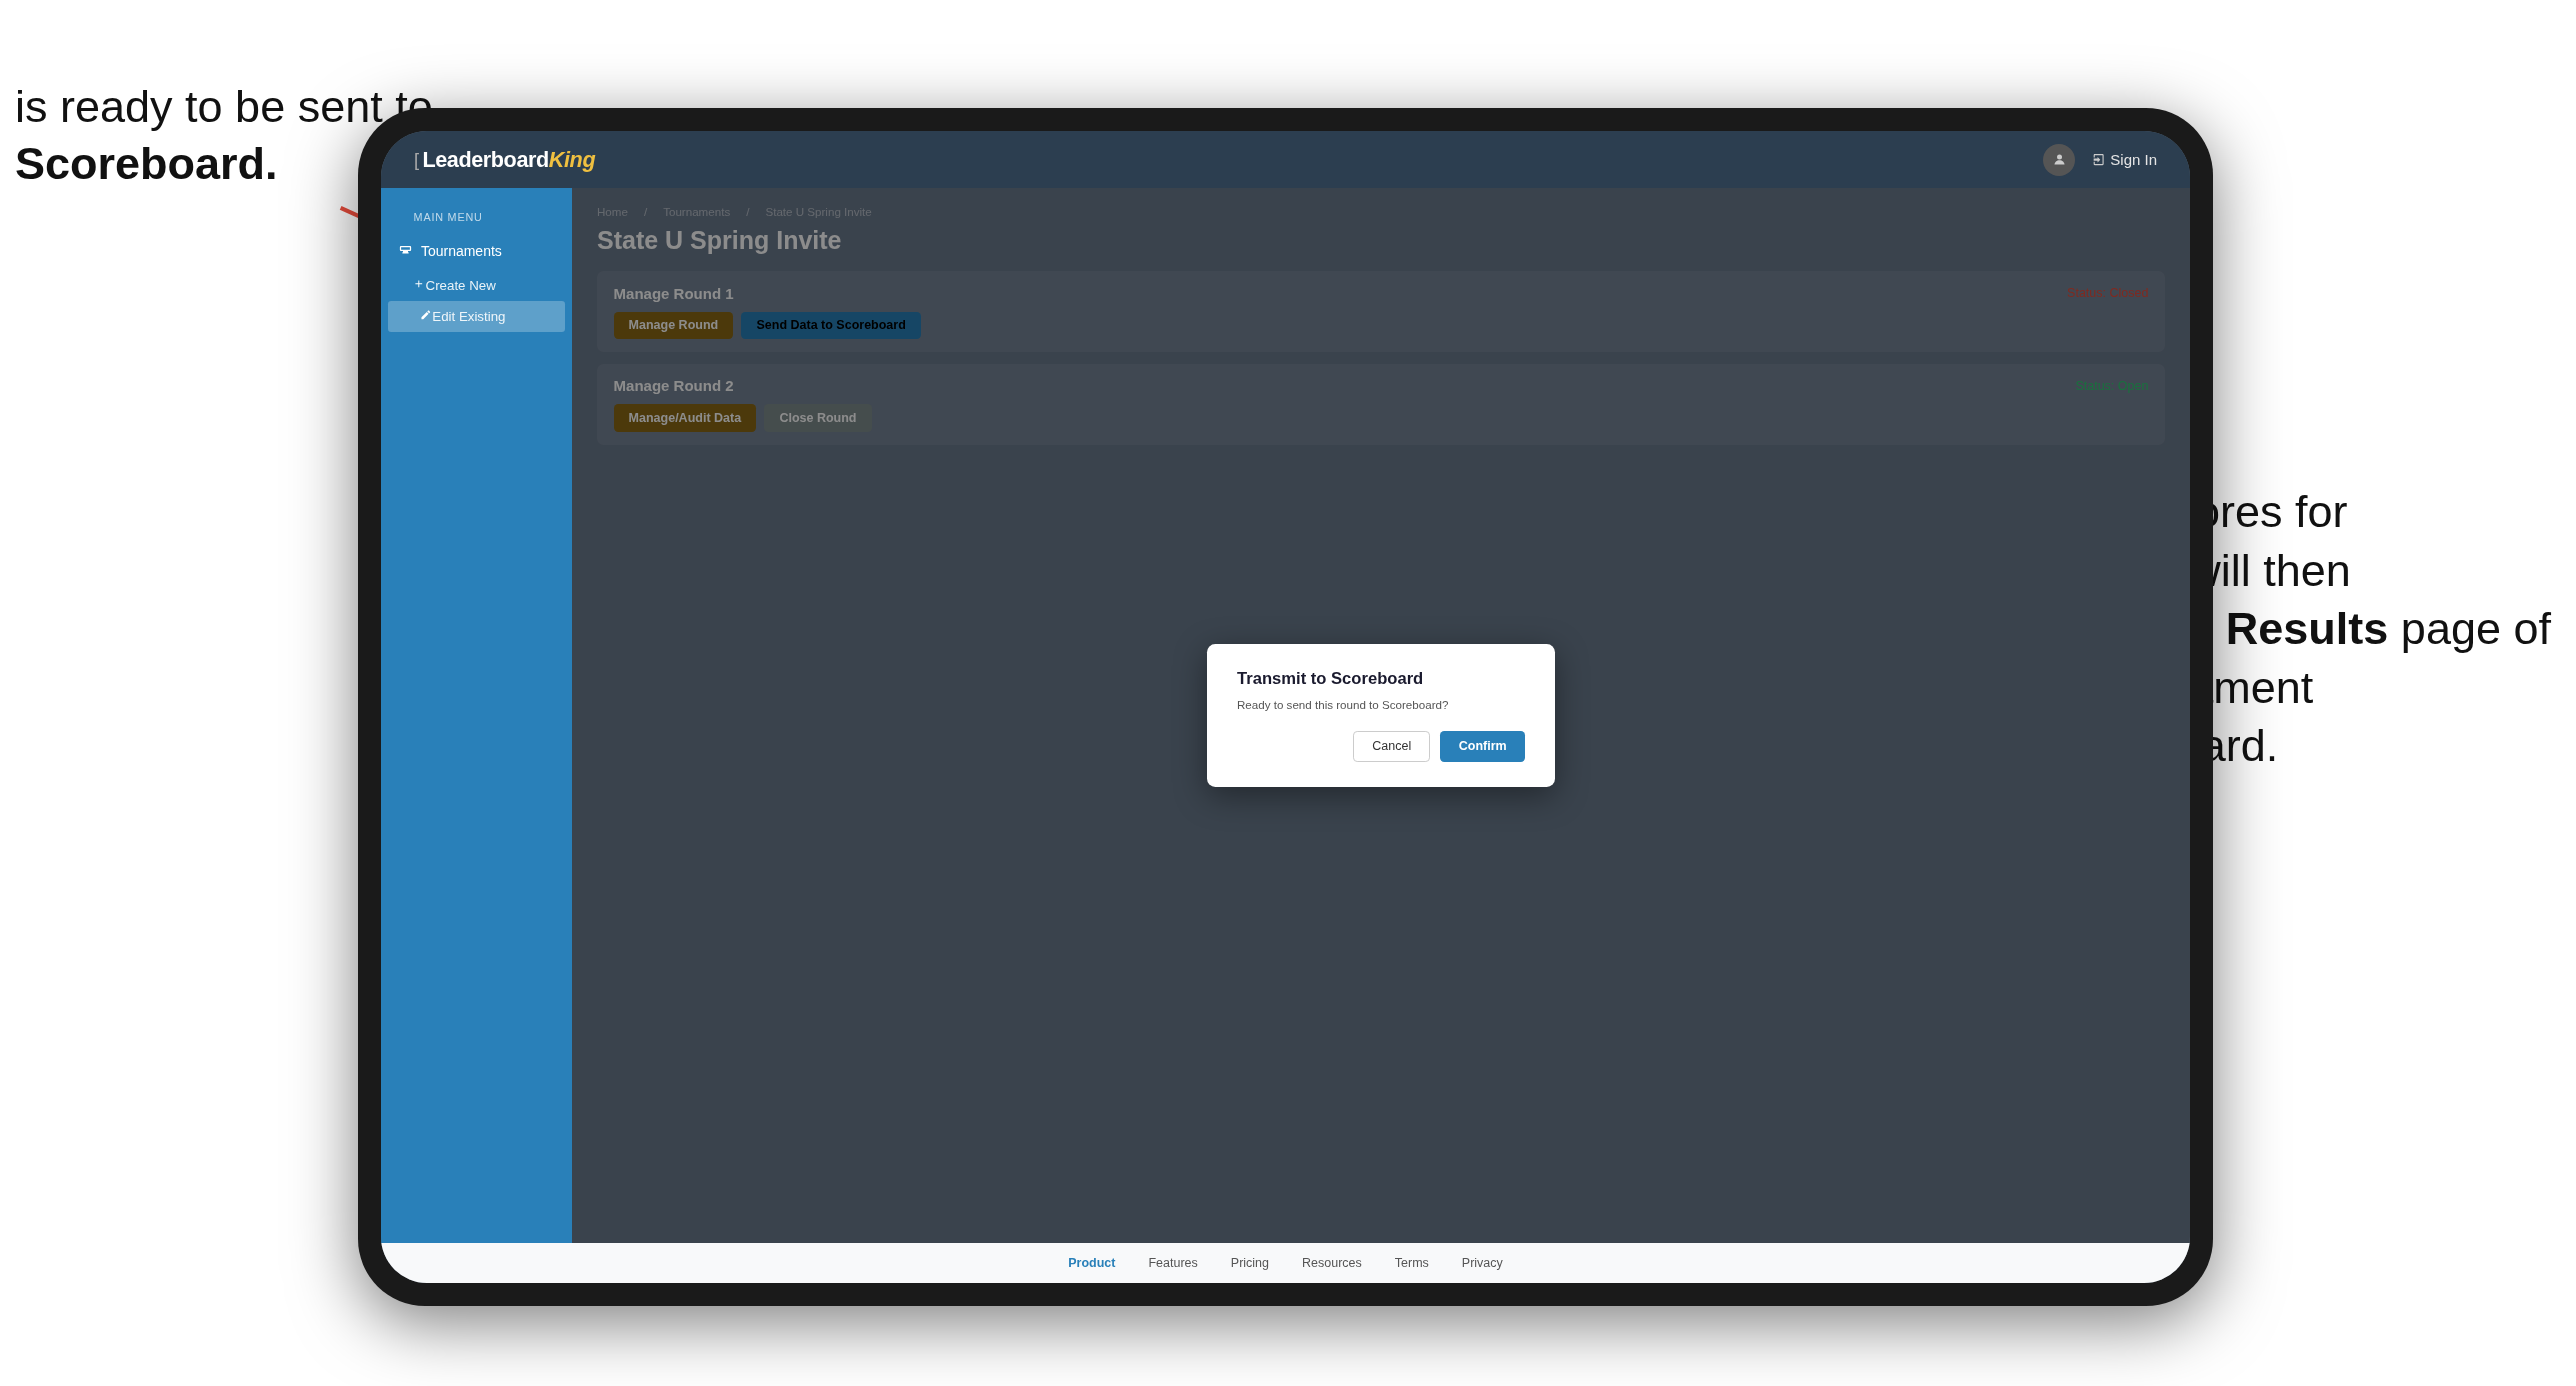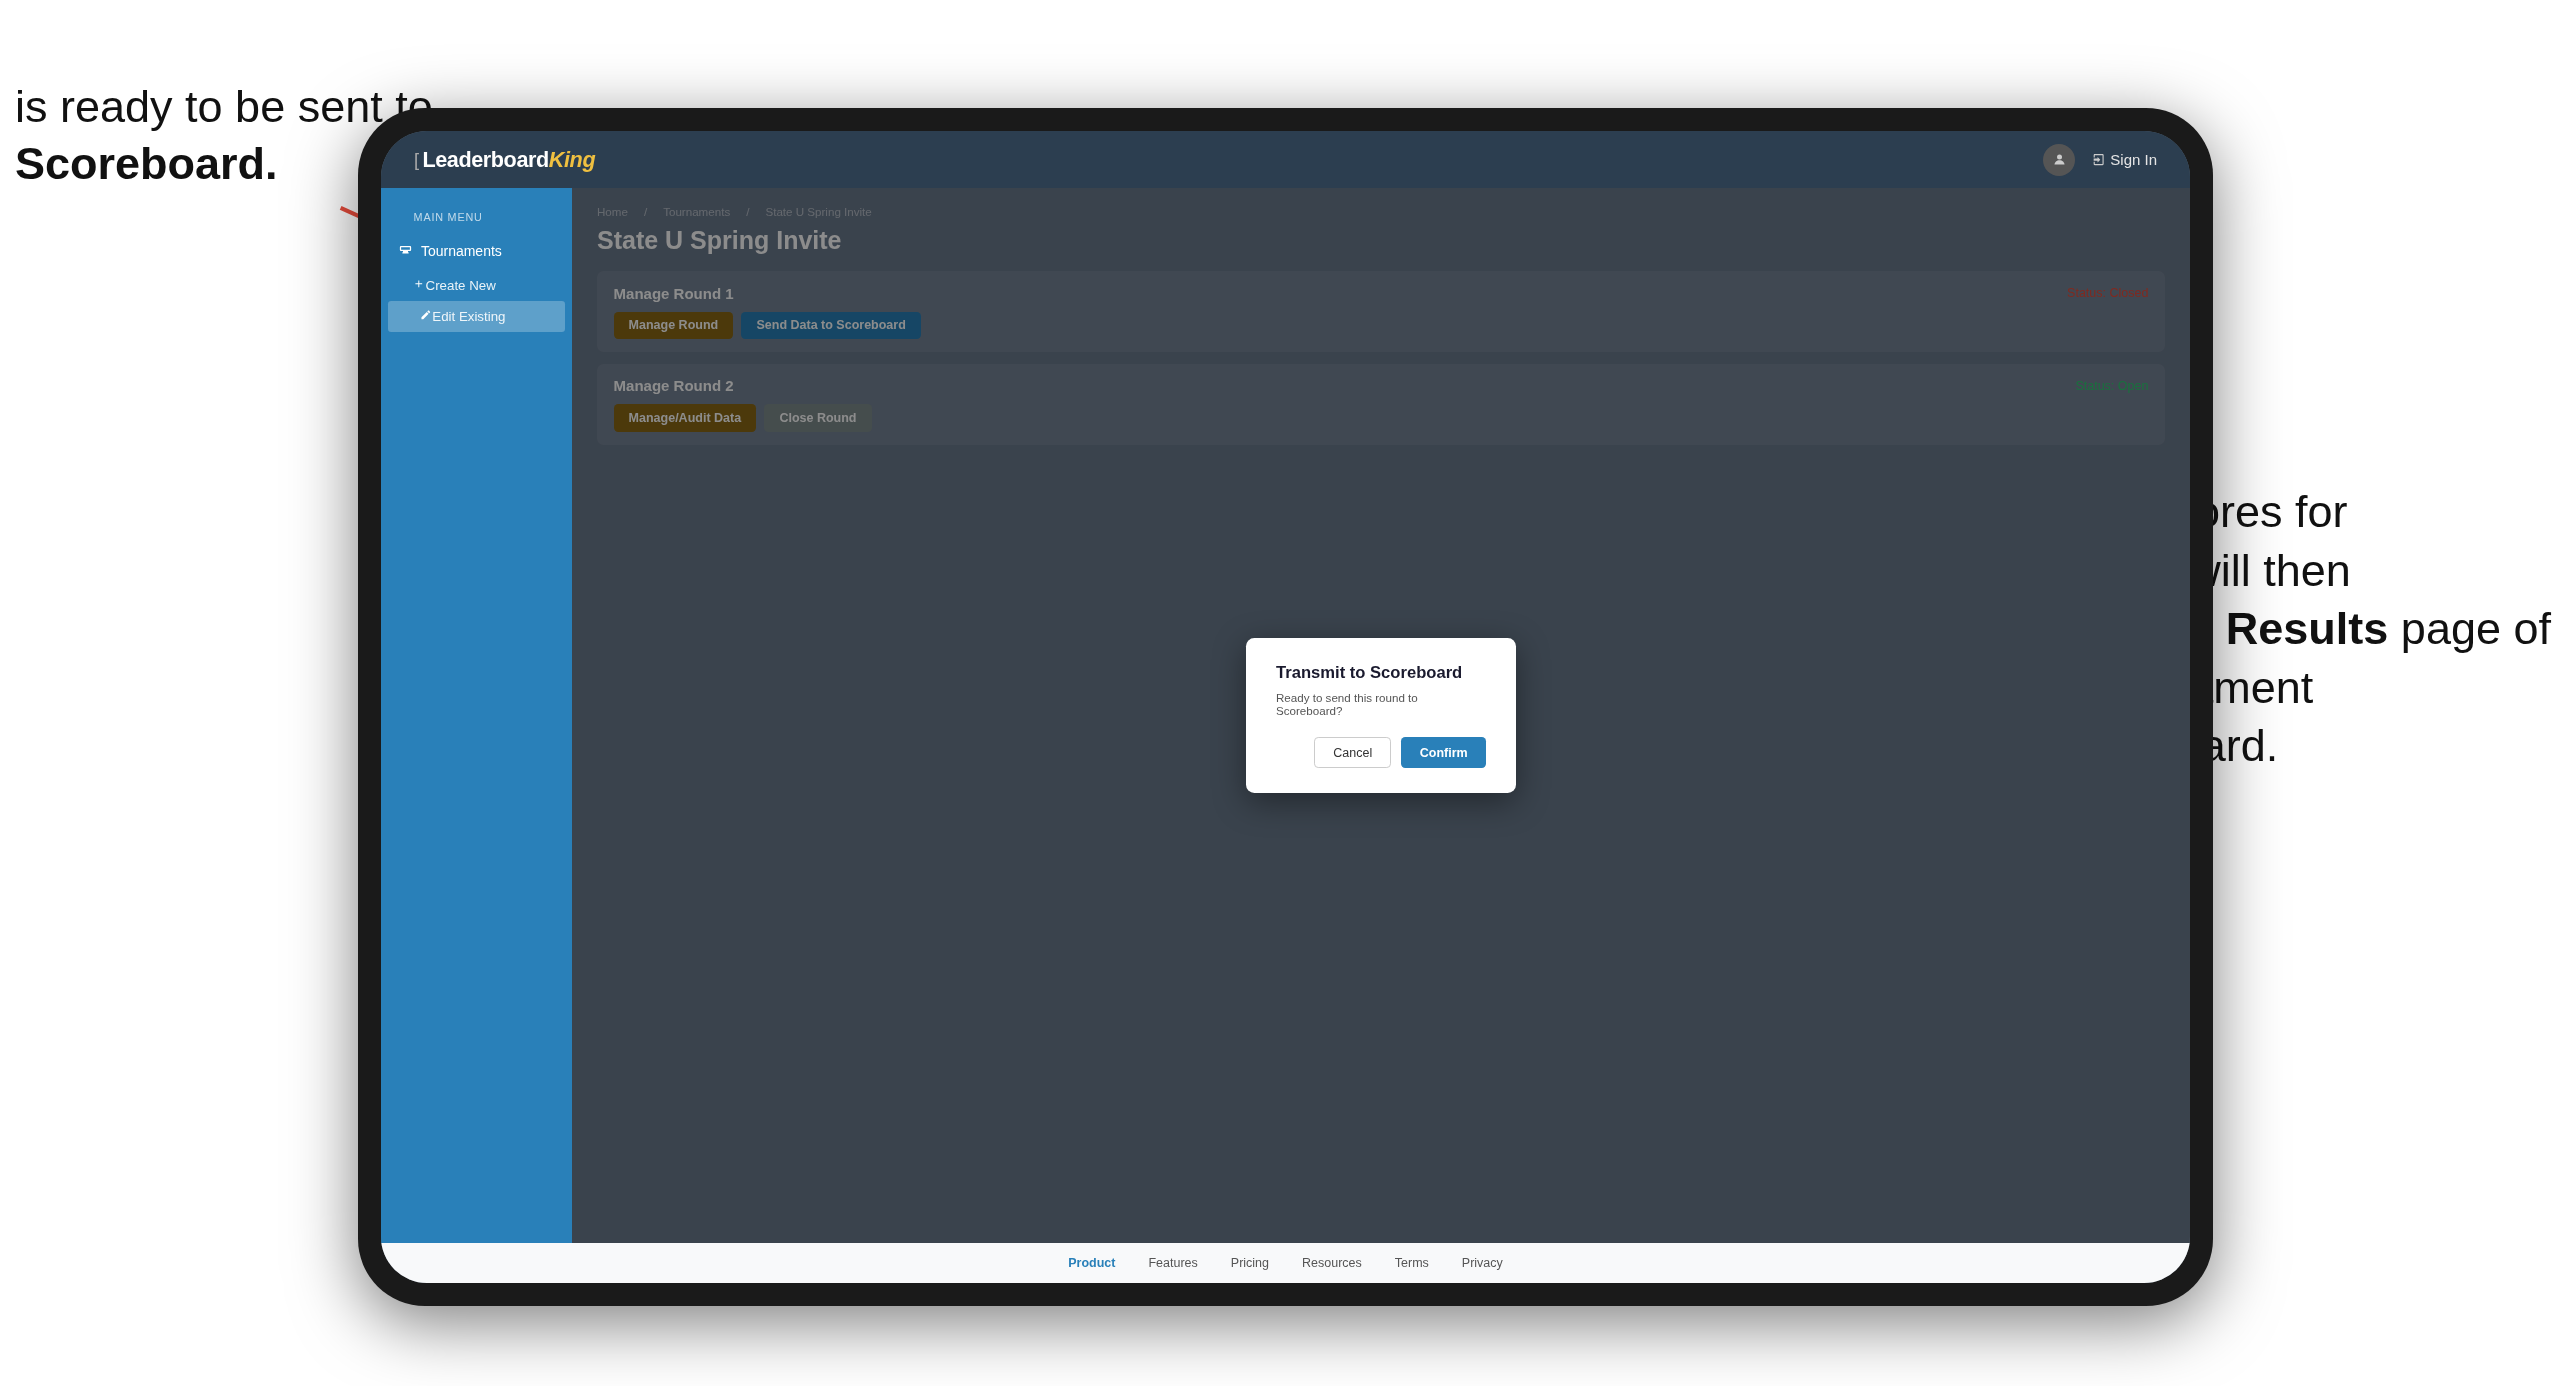--- a/index.html
+++ b/index.html
@@ -229,21 +229,21 @@
       font-weight: 600;
       border: none;
       cursor: pointer;
     }
     .btn-brown {
       background: #8B6914;
       color: white;
     }
     .btn-blue {
       background: #2980b9;
-      color: #ffffff;
+      color: #000000;
     }
     .btn-gray {
       background: #7f8c8d;
       color: white;
     }
 
     
     .tablet-footer {
       background: #f8f9fa;
       height: 40px;
@@ -266,21 +266,21 @@
       background: rgba(0,0,0,0.45);
       display: flex;
       align-items: center;
       justify-content: center;
       z-index: 100;
     }
     .modal-box {
       background: white;
       border-radius: 8.3px;
       padding: 25px 30px;
-      width: 270px;
+      width: 348px;
       box-shadow: 0 8.3px 33px rgba(0,0,0,0.4);
     }
     .modal-title {
       font-size: 16.6px;
       font-weight: 700;
       color: #1a1a2e;
       margin-bottom: 8.3px;
     }
     .modal-subtitle {
       font-size: 11.6px;

